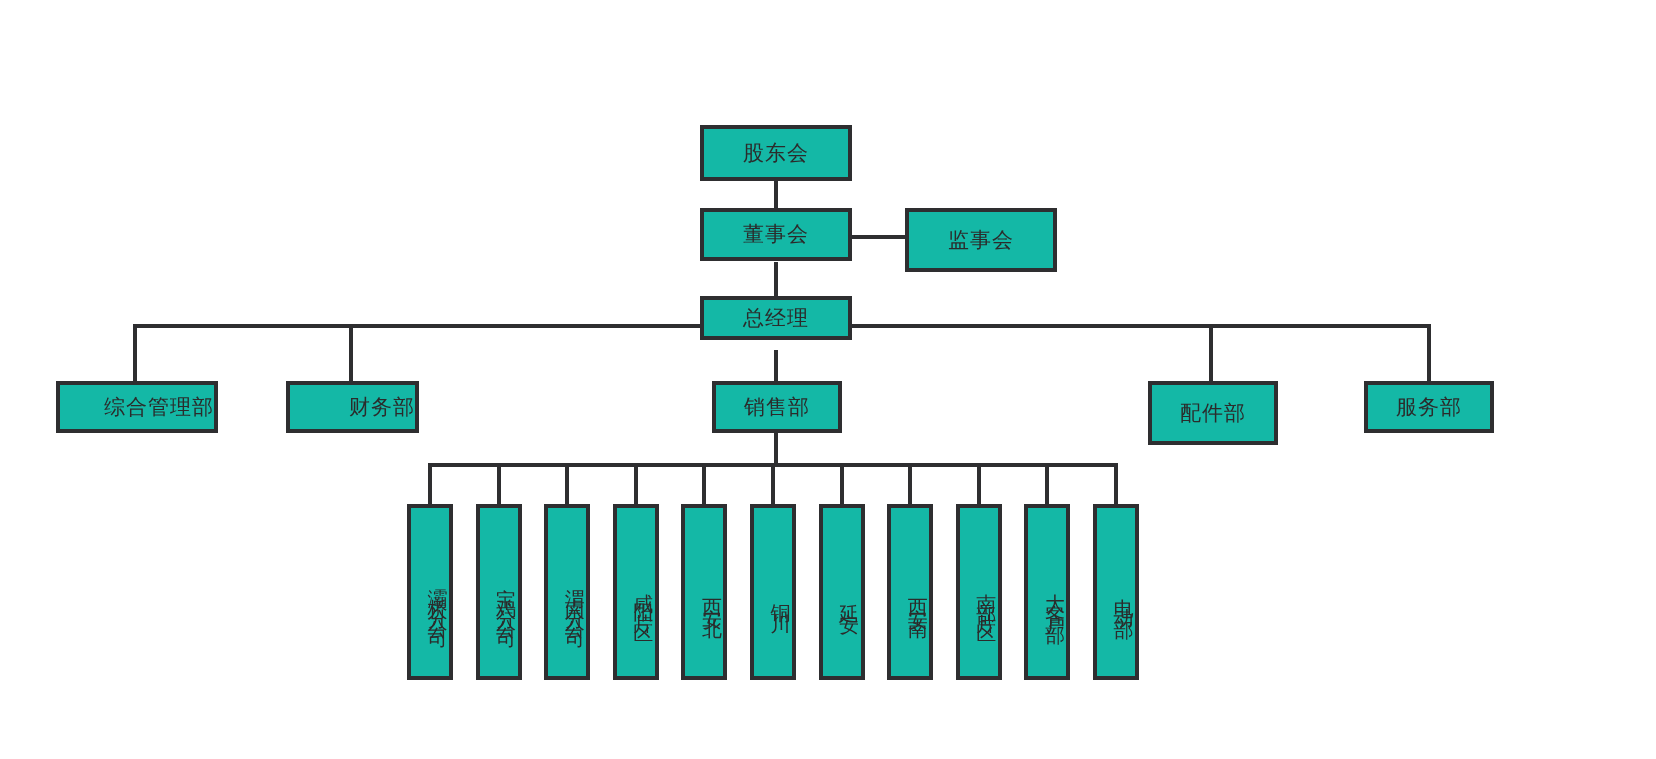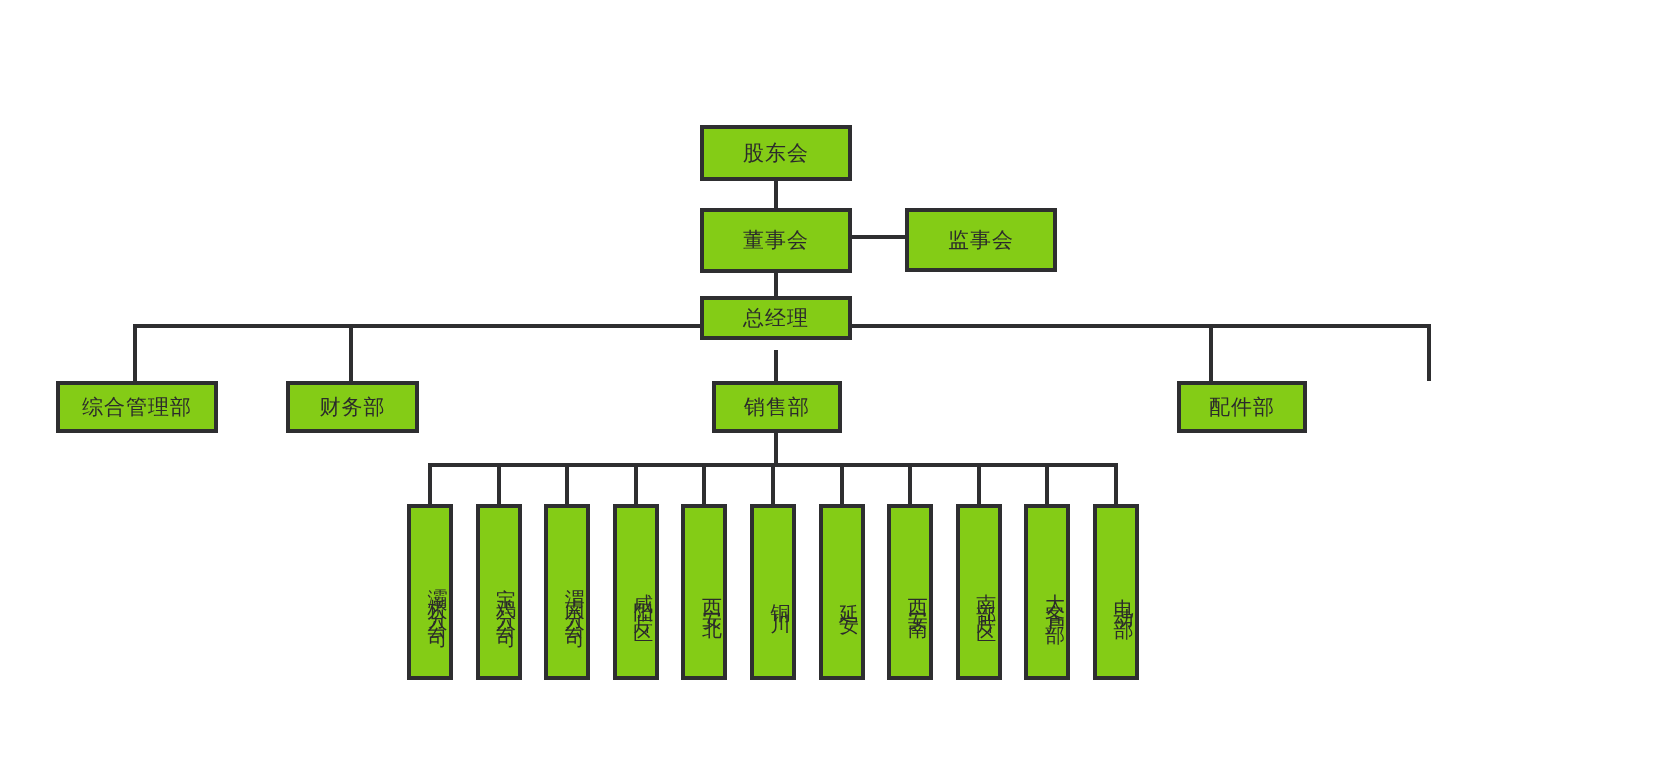--- a/index.html
+++ b/index.html
@@ -33,21 +33,21 @@
     letter-spacing: 1px;
     color: #2b2b2b;
     white-space: nowrap;
   }
 
   
   .node {
     position: absolute;
     box-sizing: border-box;
     border: 4px solid #2e2e30;
-    background: #84cc16;
+    background: #14b8a6;
     display: flex;
     align-items: center;
     justify-content: center;
     z-index: 3;
     font-size: 21px;
     color: #2b2b2b;
     line-height: 1.15;
     letter-spacing: 1px;
   }
   .node.horiz {
@@ -108,48 +108,51 @@
       <div class="line v" style="left: 908.2px; top: 463px; height: 41px;"></div>
       <div class="line v" style="left: 976.8px; top: 463px; height: 41px;"></div>
       <div class="line v" style="left: 1045.4px; top: 463px; height: 41px;"></div>
       <div class="line v" style="left: 1114px; top: 463px; height: 41px;"></div>
     </div>
 
   <div class="node horiz" style="left:700px; top:125px; width:152px; height:56px;">
     <span>股东会</span>
   </div>
 
-  <div class="node horiz" style="left:700px; top:208px; width:152px; height:65px;">
+  <div class="node horiz" style="left:700px; top:208px; width:152px; height:53px;">
     <span>董事会</span>
   </div>
 
   <div class="node horiz" style="left:905px; top:208px; width:152px; height:64px;">
     <span>监事会</span>
   </div>
 
   <div class="node horiz" style="left:700px; top:296px; width:152px; height:44px;">
     <span>总经理</span>
   </div>
 
-  <div class="node horiz" style="left:56px; top:381px; width:162px; height:52px;">
+  <div class="node horiz" style="left:56px; top:381px; width:162px; height:52px;justify-content:flex-end;">
     <span>综合管理部</span>
   </div>
 
-  <div class="node horiz" style="left:286px; top:381px; width:133px; height:52px;">
+  <div class="node horiz" style="left:286px; top:381px; width:133px; height:52px;justify-content:flex-end;">
     <span>财务部</span>
   </div>
 
   <div class="node horiz" style="left:712px; top:381px; width:130px; height:52px;">
     <span>销售部</span>
   </div>
 
-  <div class="node horiz" style="left:1148px; top:381px; width:130px; height:52px;margin-left:29px;">
+  <div class="node horiz" style="left:1148px; top:381px; width:130px; height:64px;">
     <span>配件部</span>
   </div>
 
+  <div class="node horiz" style="left:1364px; top:381px; width:130px; height:52px;">
+    <span>服务部</span>
+  </div>
 
   <div id="sales-children">
       <div class="node vert" style="left: 407px; top: 504px; width: 46px; height: 176px;">
         <span>灞桥分公司</span>
       </div>
       <div class="node vert" style="left: 475.6px; top: 504px; width: 46px; height: 176px;">
         <span>宝鸡分公司</span>
       </div>
       <div class="node vert" style="left: 544.2px; top: 504px; width: 46px; height: 176px;">
         <span>渭南分公司</span>

